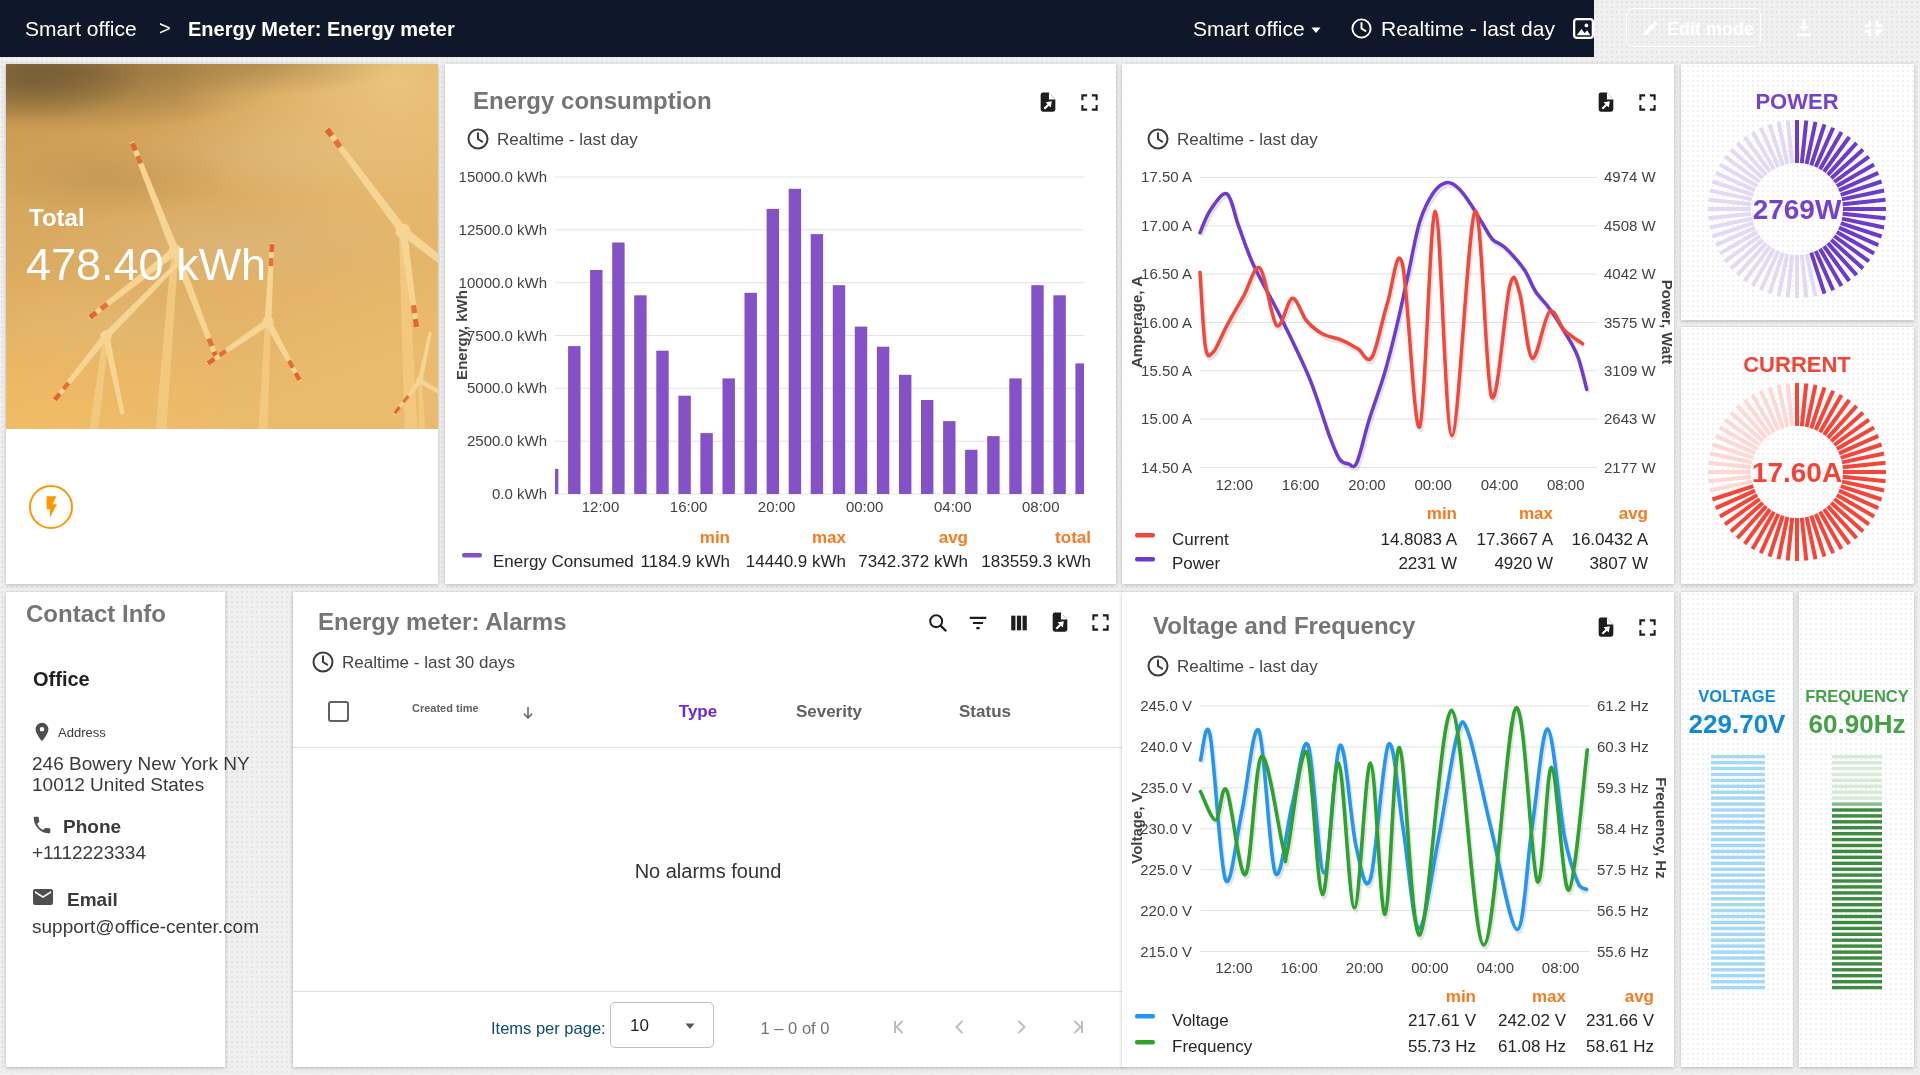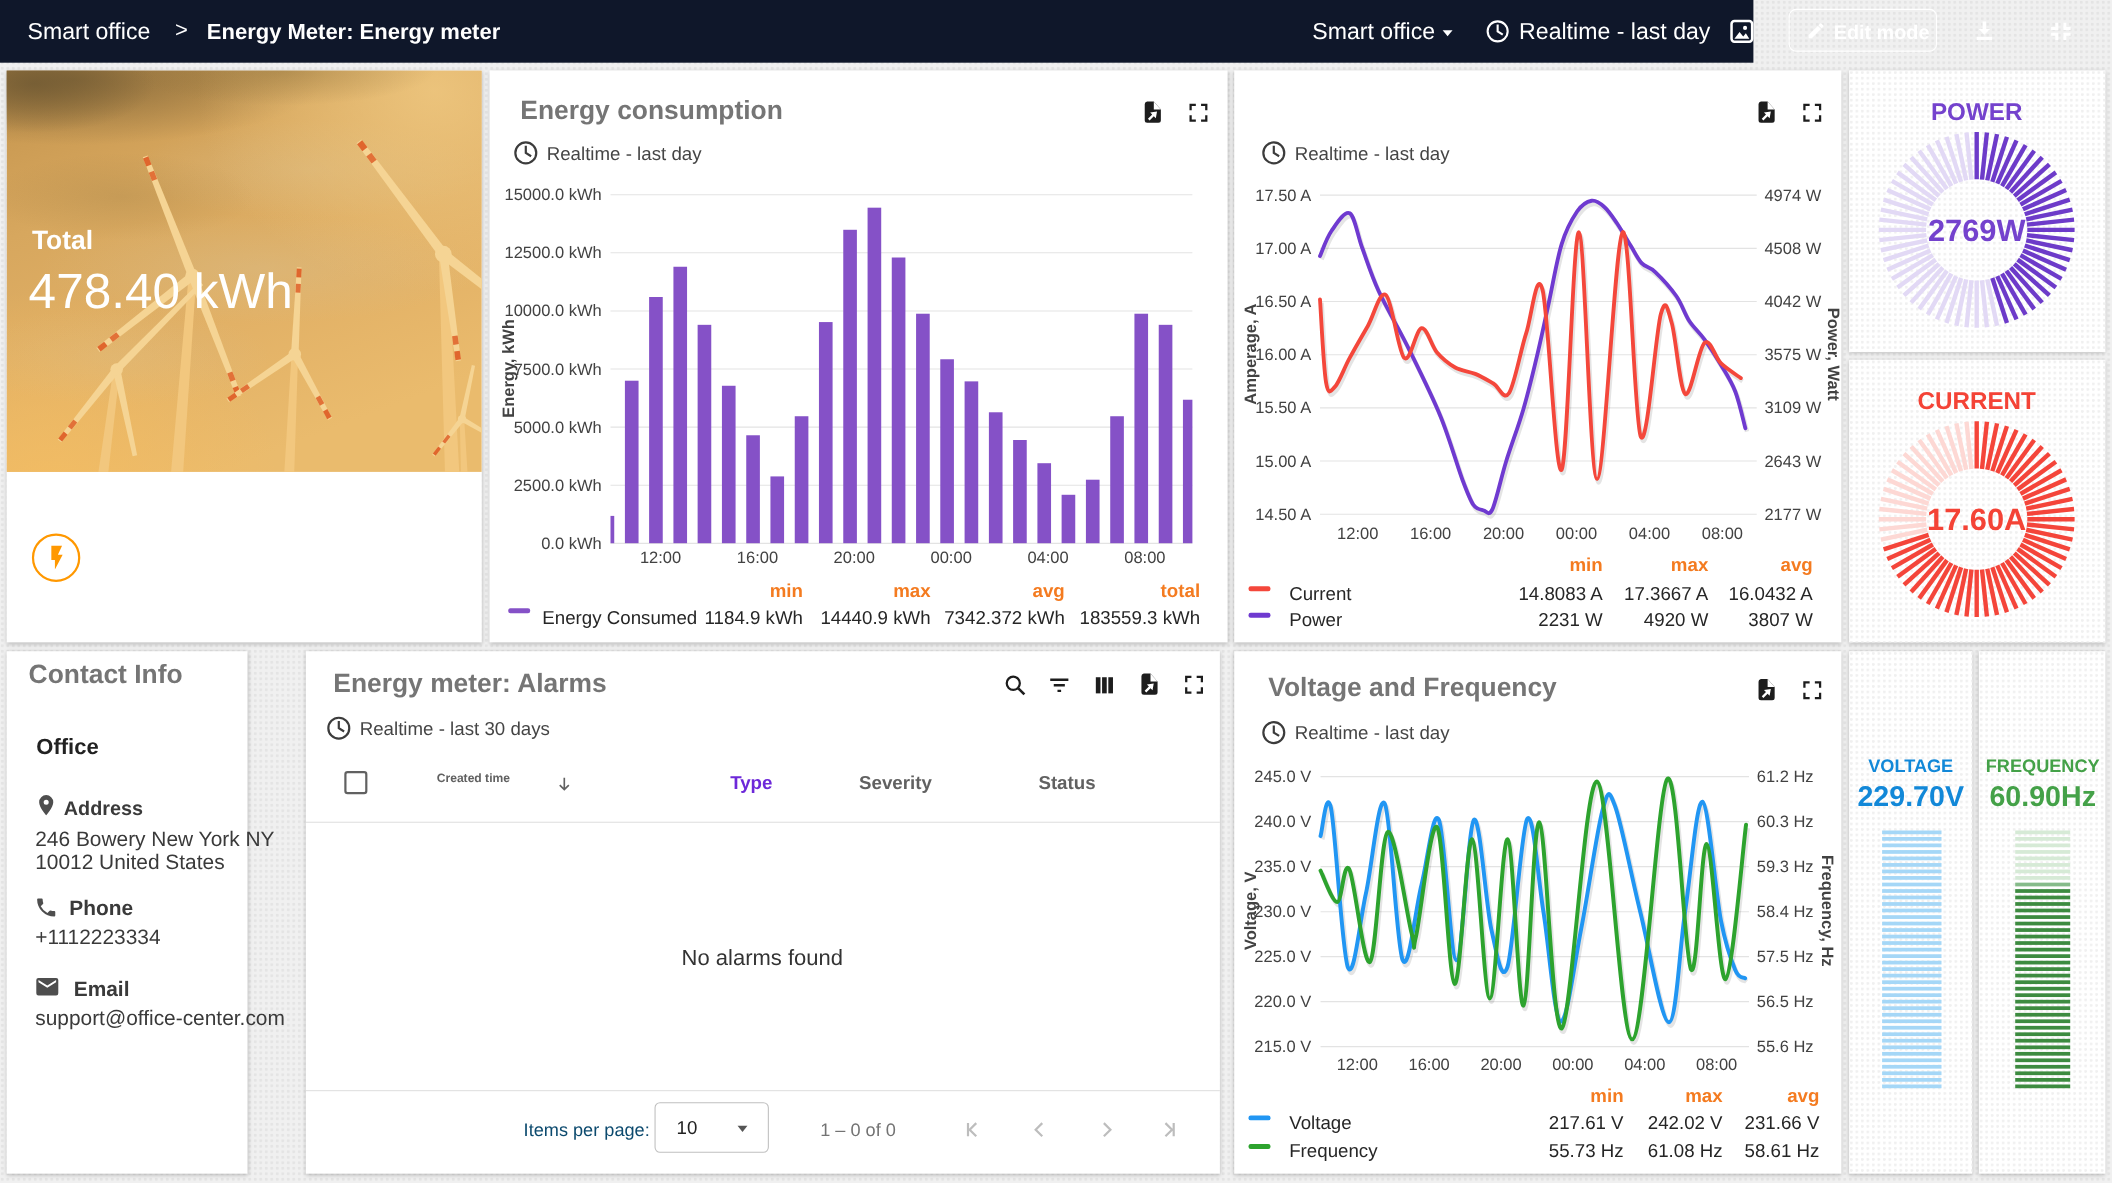--- a/index.html
+++ b/index.html
@@ -442,35 +442,35 @@
       <line x1="111.2" y1="99.3" x2="106.7" y2="56.5" stroke="#fdd8d4" stroke-width="4"></line>
       <text x="116" y="155" text-anchor="middle" font-size="28" font-weight="bold" fill="#f44336">17.60A</text>
     </svg>
   </div>
 <div class="card" style="left:6px;top:592px;width:219px;height:475px">
     <div class="ctitle" style="left:20px;top:8px">Contact Info</div>
     <div class="abs" style="left:27px;top:76px;font-size:20px;font-weight:bold;color:#212121">Office</div>
     <svg width="22" height="22" viewBox="0 0 24 24" style="position:absolute;left:25px;top:129px">
       <path d="M12 2a7 7 0 0 0-7 7c0 5.2 7 13 7 13s7-7.8 7-13a7 7 0 0 0-7-7zm0 9.5A2.5 2.5 0 1 1 12 6.5a2.5 2.5 0 0 1 0 5z" fill="#4e4e4e"></path>
     </svg>
-    <div class="abs" style="left:52px;top:133px;font-size:18px;font-weight:bold;color:#3a3a3a">Address</div>
+    <div class="abs" style="left:52px;top:133px;font-size:13px;font-weight:normal;color:#3a3a3a">Address</div>
     <div class="abs" style="left:26px;top:161px;font-size:19px;color:#3a3a3a">246 Bowery New York NY</div>
     <div class="abs" style="left:26px;top:182px;font-size:19px;color:#3a3a3a">10012 United States</div>
     <svg width="22" height="22" viewBox="0 0 24 24" style="position:absolute;left:25px;top:222px">
       <path d="M6.6 10.8a15.1 15.1 0 0 0 6.6 6.6l2.2-2.2a1 1 0 0 1 1-.25 11.4 11.4 0 0 0 3.6.57 1 1 0 0 1 1 1V20a1 1 0 0 1-1 1A17 17 0 0 1 3 4a1 1 0 0 1 1-1h3.5a1 1 0 0 1 1 1 11.4 11.4 0 0 0 .57 3.6 1 1 0 0 1-.25 1z" fill="#4e4e4e"></path>
     </svg>
     <div class="abs" style="left:57px;top:224px;font-size:19px;font-weight:bold;color:#3a3a3a">Phone</div>
     <div class="abs" style="left:26px;top:250px;font-size:19px;color:#3a3a3a">+1112223334</div>
     <svg width="24" height="24" viewBox="0 0 24 24" style="position:absolute;left:25px;top:293px">
       <path d="M20 4H4a2 2 0 0 0-2 2v12a2 2 0 0 0 2 2h16a2 2 0 0 0 2-2V6a2 2 0 0 0-2-2zm0 4-8 5-8-5V6l8 5 8-5z" fill="#4e4e4e"></path>
     </svg>
     <div class="abs" style="left:61px;top:297px;font-size:19px;font-weight:bold;color:#3a3a3a">Email</div>
     <div class="abs" style="left:26px;top:324px;font-size:19px;color:#3a3a3a">support@office-center.com</div>
   </div>
-<div class="card" style="left:278px;top:592px;width:831px;height:475px">
+<div class="card" style="left:293px;top:592px;width:831px;height:475px">
     <div class="ctitle" style="left:25px;top:16px">Energy meter: Alarms</div>
     <svg width="22" height="22" viewBox="0 0 24 24" style="position:absolute;left:634px;top:20px">
       <circle cx="10" cy="10" r="6.5" fill="none" stroke="#1d1d1d" stroke-width="2.2"></circle>
       <line x1="15" y1="15" x2="21" y2="21" stroke="#1d1d1d" stroke-width="2.6"></line>
     </svg>
     <svg width="22" height="22" viewBox="0 0 24 24" style="position:absolute;left:674px;top:20px">
       <path d="M3 6.5h18M6.5 12h11M10.2 17.5h3.6" stroke="#1d1d1d" stroke-width="2.4"></path>
     </svg>
     <svg width="22" height="22" viewBox="0 0 24 24" style="position:absolute;left:715px;top:20px">
       <rect x="3.5" y="4" width="4.6" height="16" fill="#1d1d1d"></rect>

